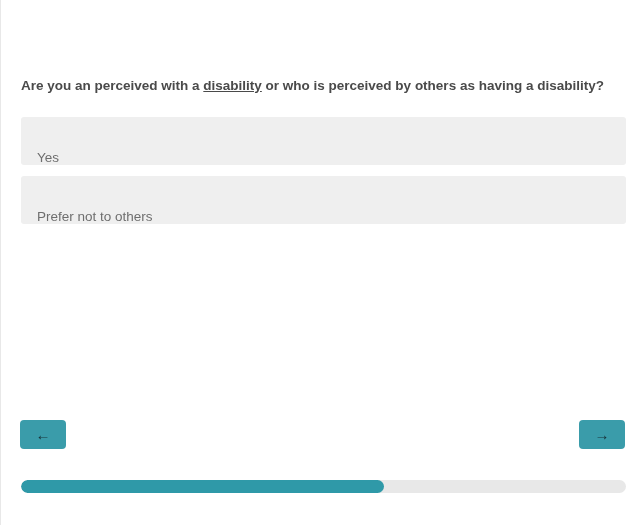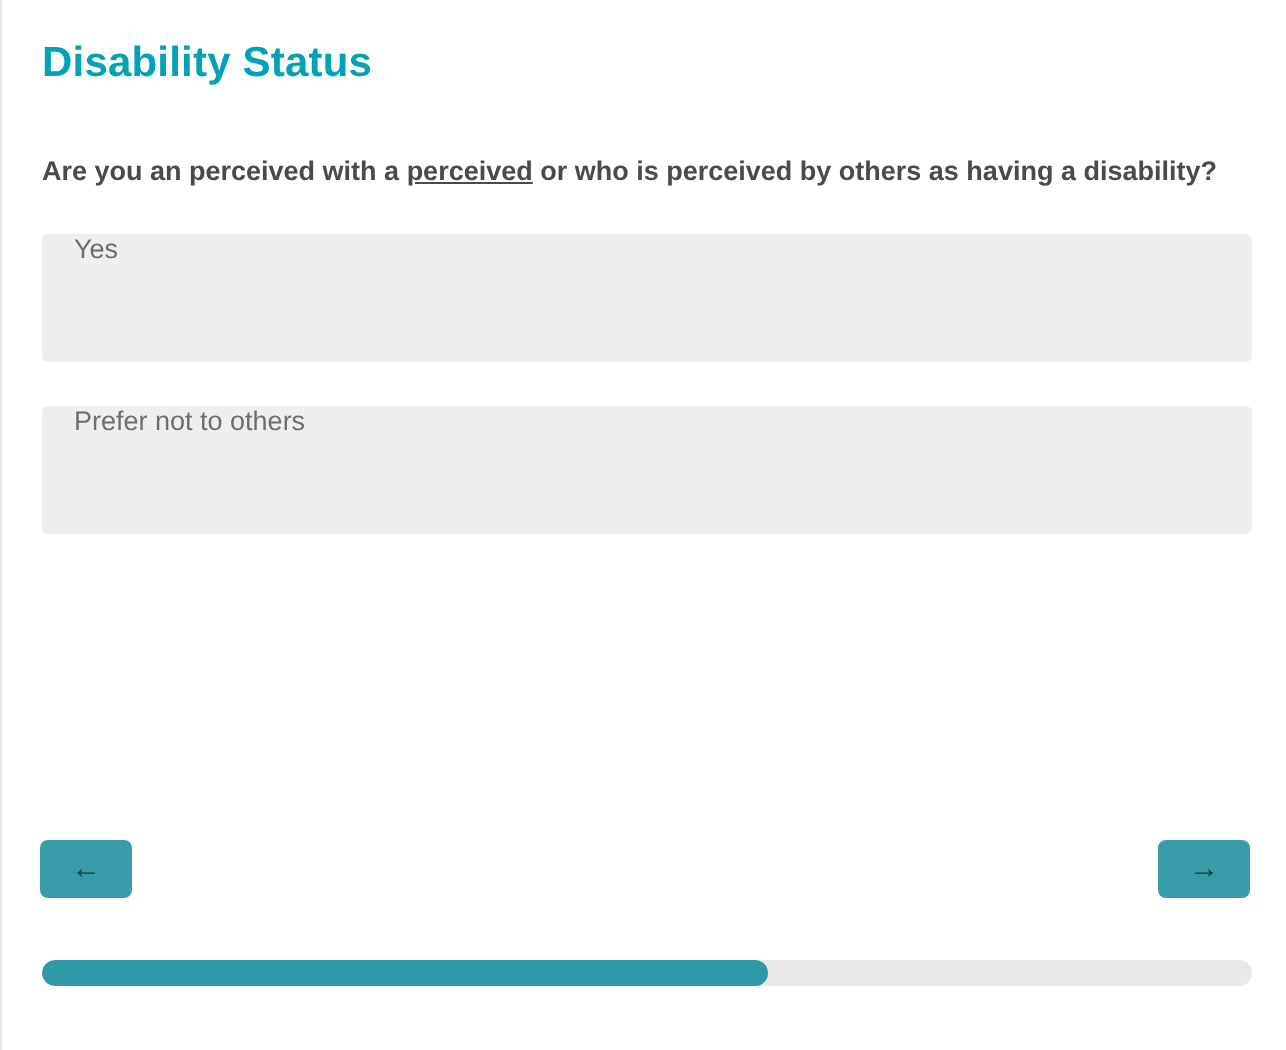--- a/index.html
+++ b/index.html
@@ -54,26 +54,26 @@
   }
 
   .options {
     position: absolute;
     left: 20px;
     top: 117px;
     width: 605px;
   }
   .option {
     width: 605px;
-    height: 64px;
+    height: 48px;
     background: #efefef;
     border-radius: 3px;
-    margin-bottom: 22px;
+    margin-bottom: 11px;
     display: flex;
-    align-items: flex-start;
+    align-items: flex-end;
     box-sizing: border-box;
     padding-left: 16px;
     cursor: pointer;
   }
   .option-label {
     font-size: 13.5px;
     color: #6e6e6e;
   }
 
   .nav-btn {
@@ -111,24 +111,23 @@
     height: 100%;
     background: #2f99a8;
     border-radius: 7px;
   }
 </style>
 </head>
 <body>
 
 <div class="page">
 
-  <div class="survey-title">Disability Status</div>
 
   <div class="question-text">
-    <span>Are you an perceived with a </span><span class="term">perceived</span><span> or who is perceived by others as having a disability?</span>
+    <span>Are you an perceived with a </span><span class="term">disability</span><span> or who is perceived by others as having a disability?</span>
   </div>
 
   <div class="options">
     <div class="option">
       <span class="option-label">Yes</span>
     </div>
     <div class="option">
       <span class="option-label">Prefer not to others</span>
     </div>
   </div>

